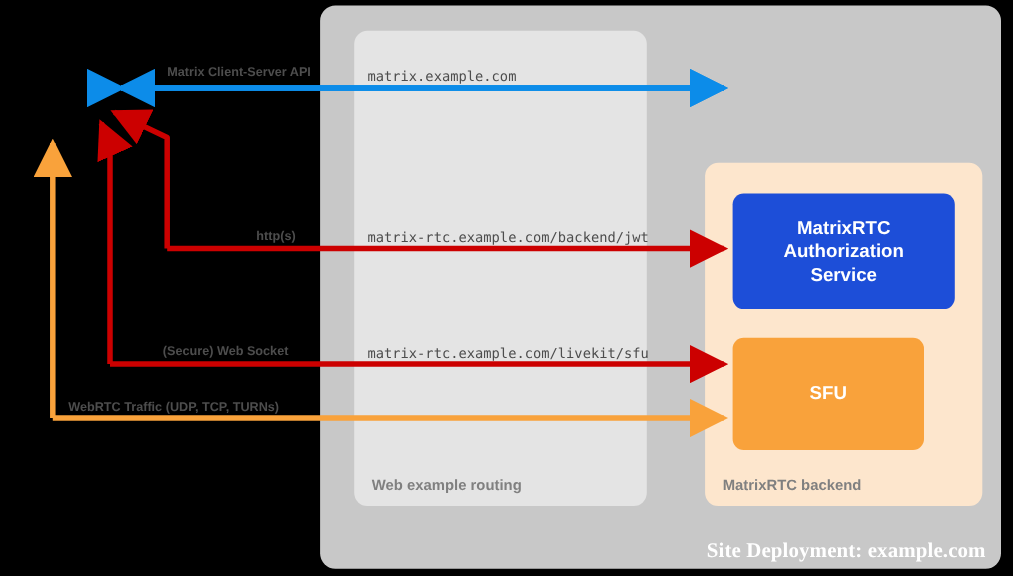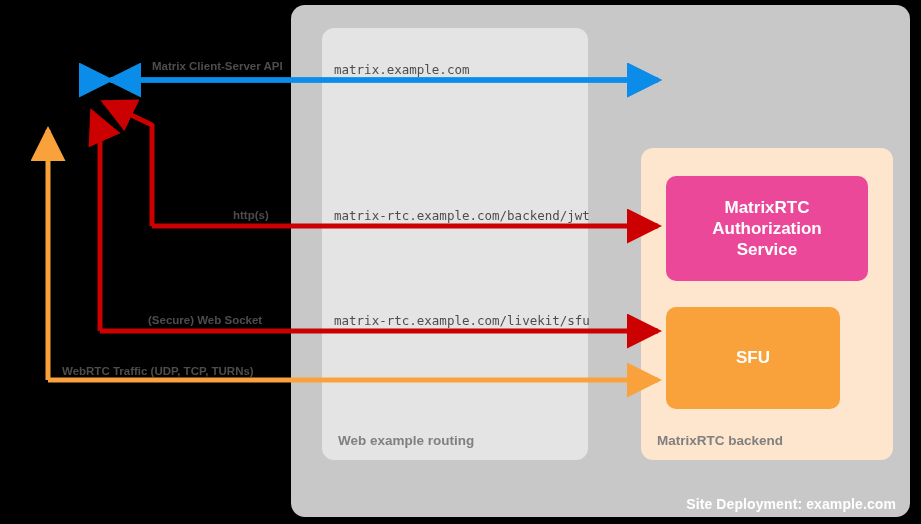--- a/index.html
+++ b/index.html
@@ -31,24 +31,25 @@
     width: 619px;
     height: 512px;
     background: #c8c8c8;
     border-radius: 14px;
   }
   .site-label {
     position: absolute;
     right: 14px;
     bottom: 5px;
     color: #ffffff;
-    font-size: 14px;
+    font-size: 19px;
     font-weight: bold;
     letter-spacing: 0.1px;
     white-space: nowrap;
+    font-family: Liberation Serif, serif;
   }
 
   .routing-container {
     position: absolute;
     left: 322px;
     top: 28px;
     width: 266px;
     height: 432px;
     background: #e4e4e4;
     border-radius: 12px;
@@ -119,21 +120,21 @@
     width: 202px;
     height: 93px;
     background: #0c8ce9;
     font-size: 17px;
   }
   .node-auth {
     left: 666px;
     top: 176px;
     width: 202px;
     height: 105px;
-    background: #ec4899;
+    background: #1d4ed8;
     font-size: 17px;
   }
   .node-sfu {
     left: 666px;
     top: 307px;
     width: 174px;
     height: 102px;
     background: #f9a23b;
     font-size: 17px;
   }

